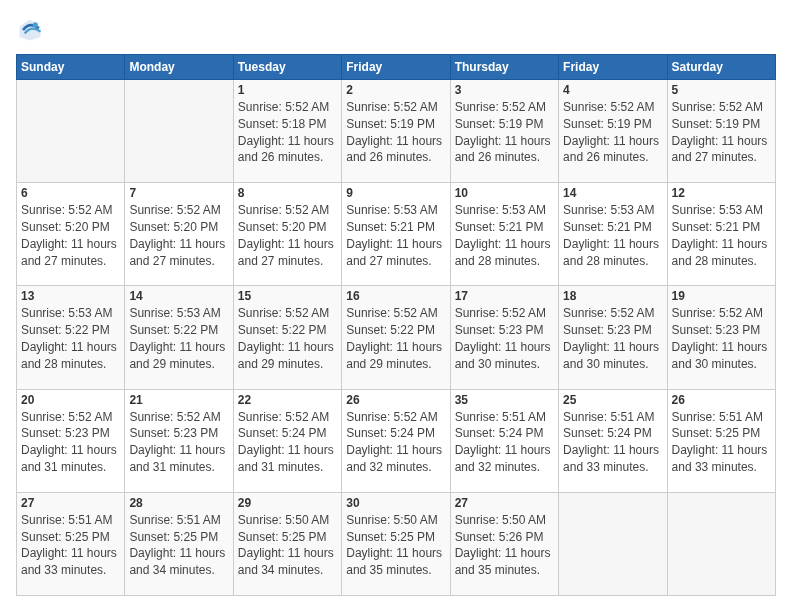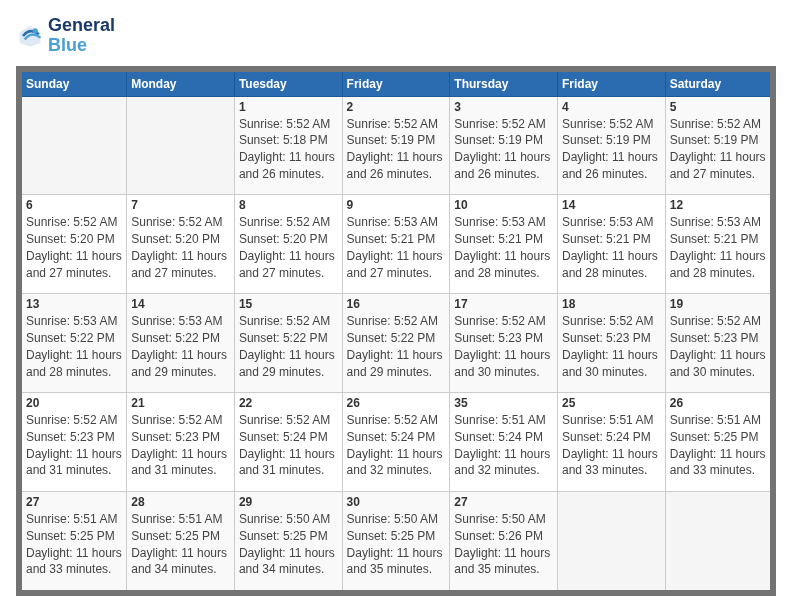--- a/index.html
+++ b/index.html
@@ -49,21 +49,21 @@
       font-weight: bold;
       color: #1a3a6b;
       line-height: 1.1;
     }
     .subtitle {
       font-size: 14px;
       color: #333;
     }
     .calendar {
       flex: 1;
-      border: 6px solid #737373;
+      border: 1px solid #737373;
       border-collapse: collapse;
       width: 100%;
       table-layout: fixed;
       padding-left: 22px;
     }
     .calendar th {
       background: #2b6cb0;
       color: #fff;
       font-size: 12px;
       font-weight: bold;
@@ -103,24 +103,20 @@
 
 <div class="page">
   <div class="header">
     <div class="logo">
       <svg class="logo-icon" viewBox="0 0 32 32">
         <polygon points="16,4 28,12 28,24 16,28 4,24 4,12" fill="#2b6cb0" opacity="0.15"></polygon>
         <path d="M8 16 Q16 6 26 14" stroke="#2b6cb0" stroke-width="3" fill="none"></path>
         <path d="M10 20 Q18 10 28 18" stroke="#4a9fd4" stroke-width="2.5" fill="none"></path>
         <circle cx="22" cy="10" r="3" fill="#4a9fd4"></circle>
       </svg>
-      <div class="logo-text">
-        <div>General</div>
-        <div><span>Blue</span></div>
-      </div>
     </div>
     <div class="title-block">
       <div class="main-title"></div>
       <div class="subtitle"></div>
     </div>
   </div>
 
   <table class="calendar">
     <thead>
       <tr>

